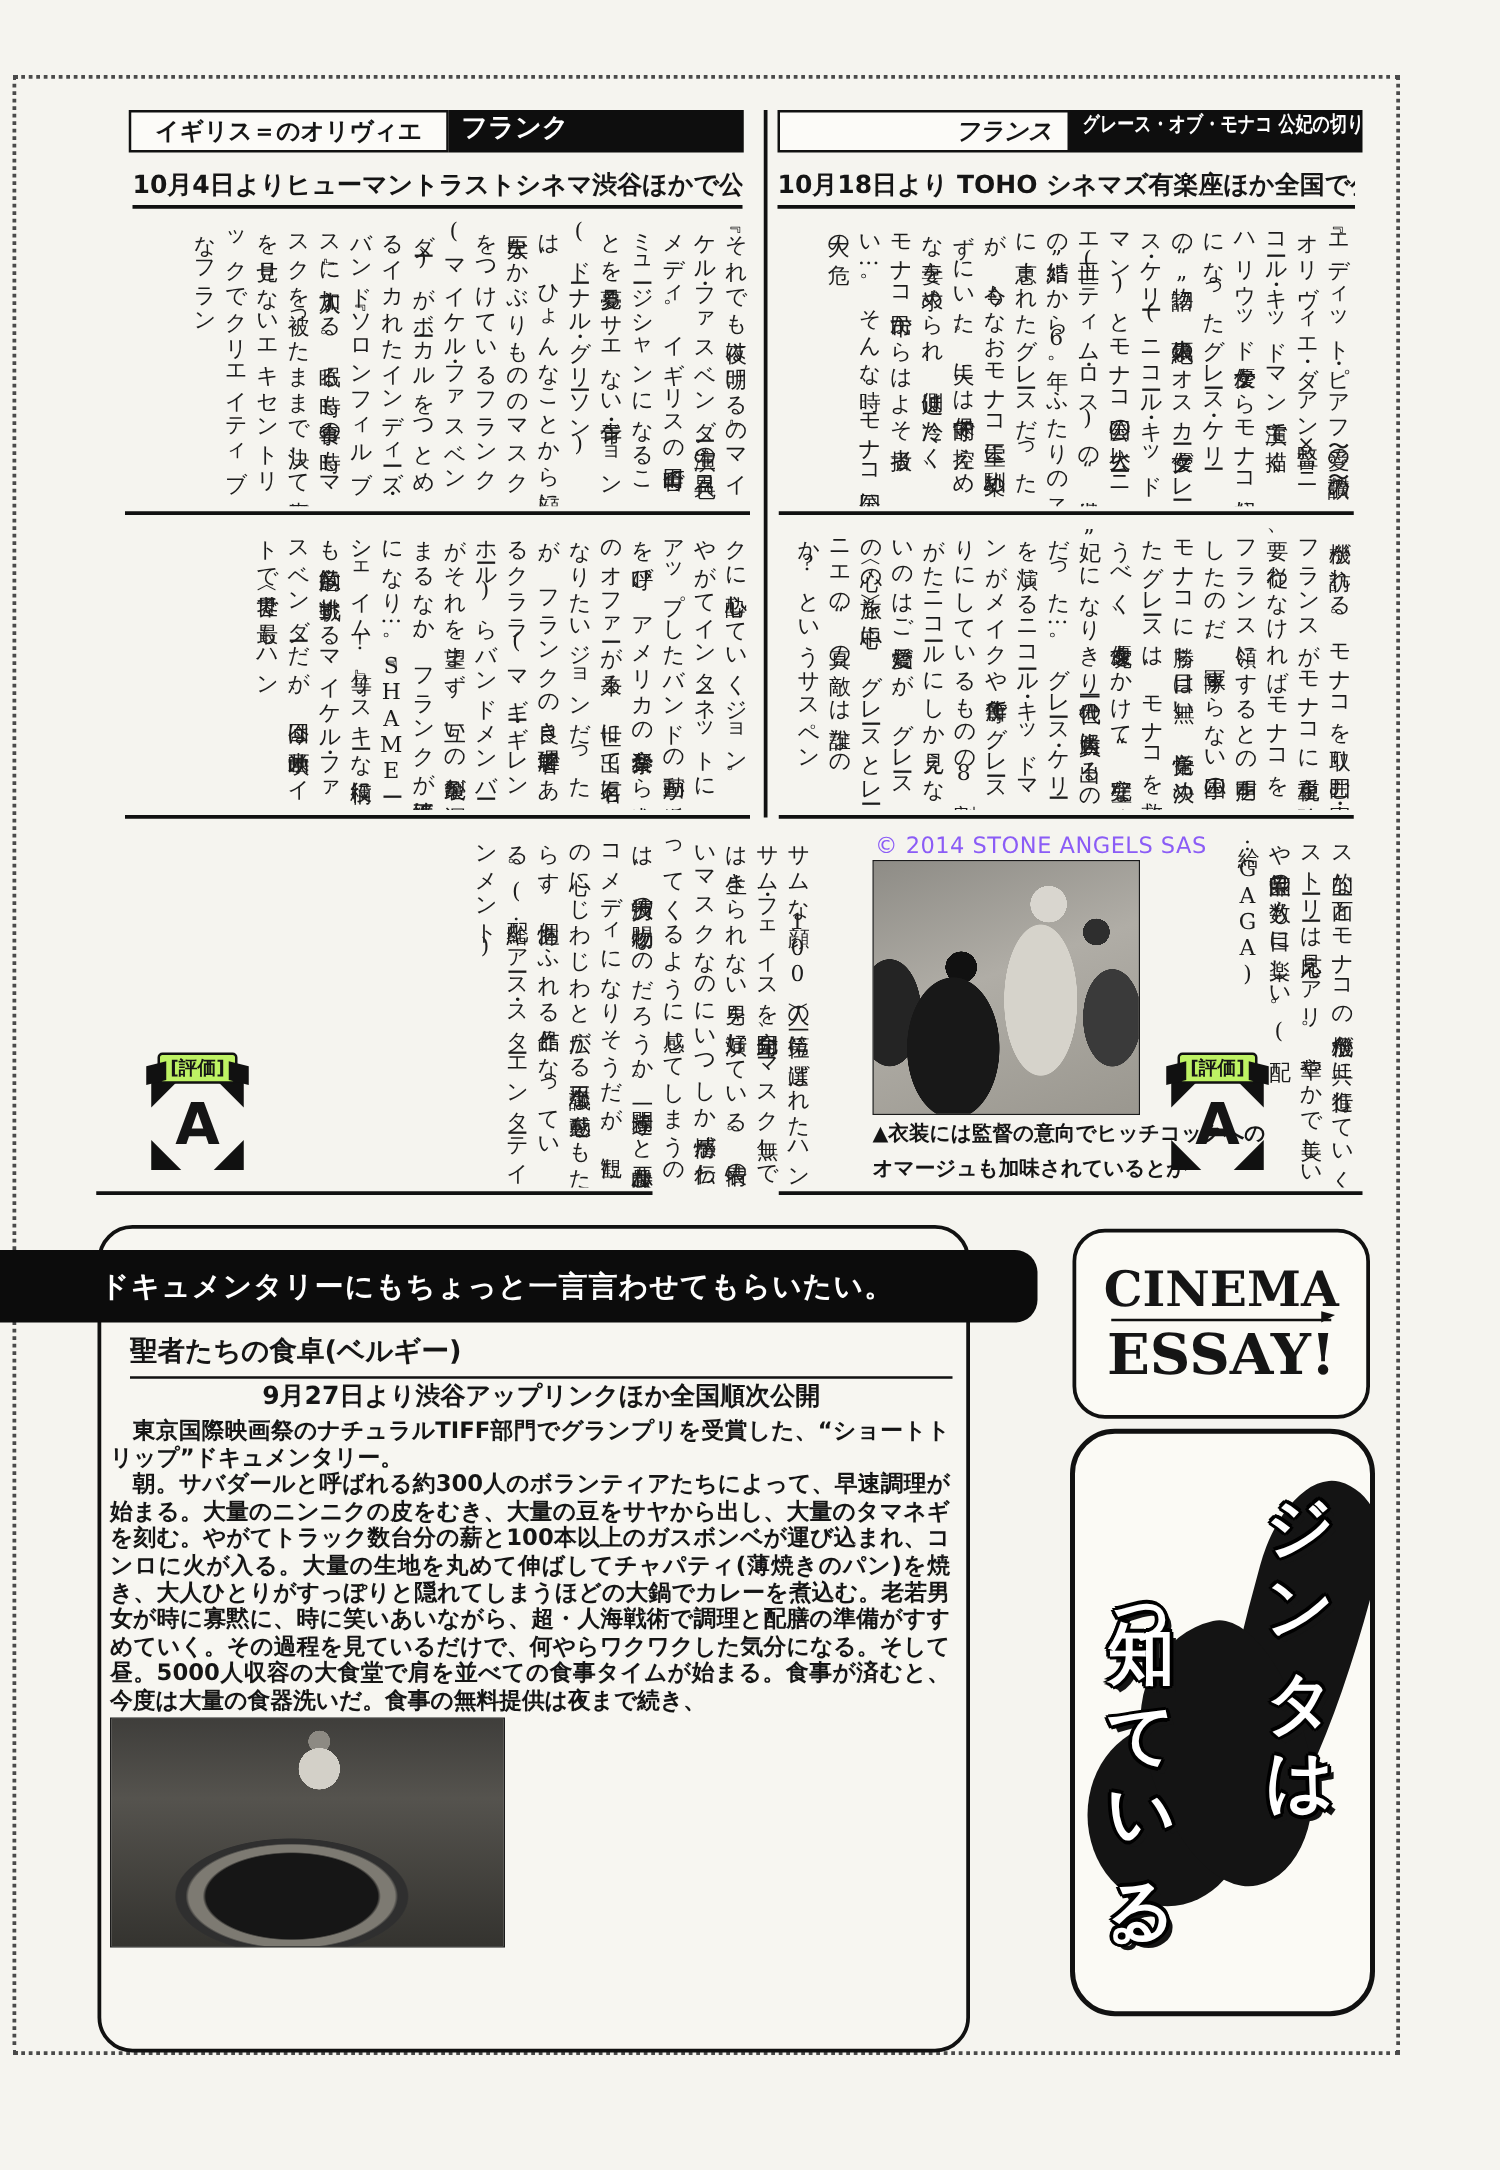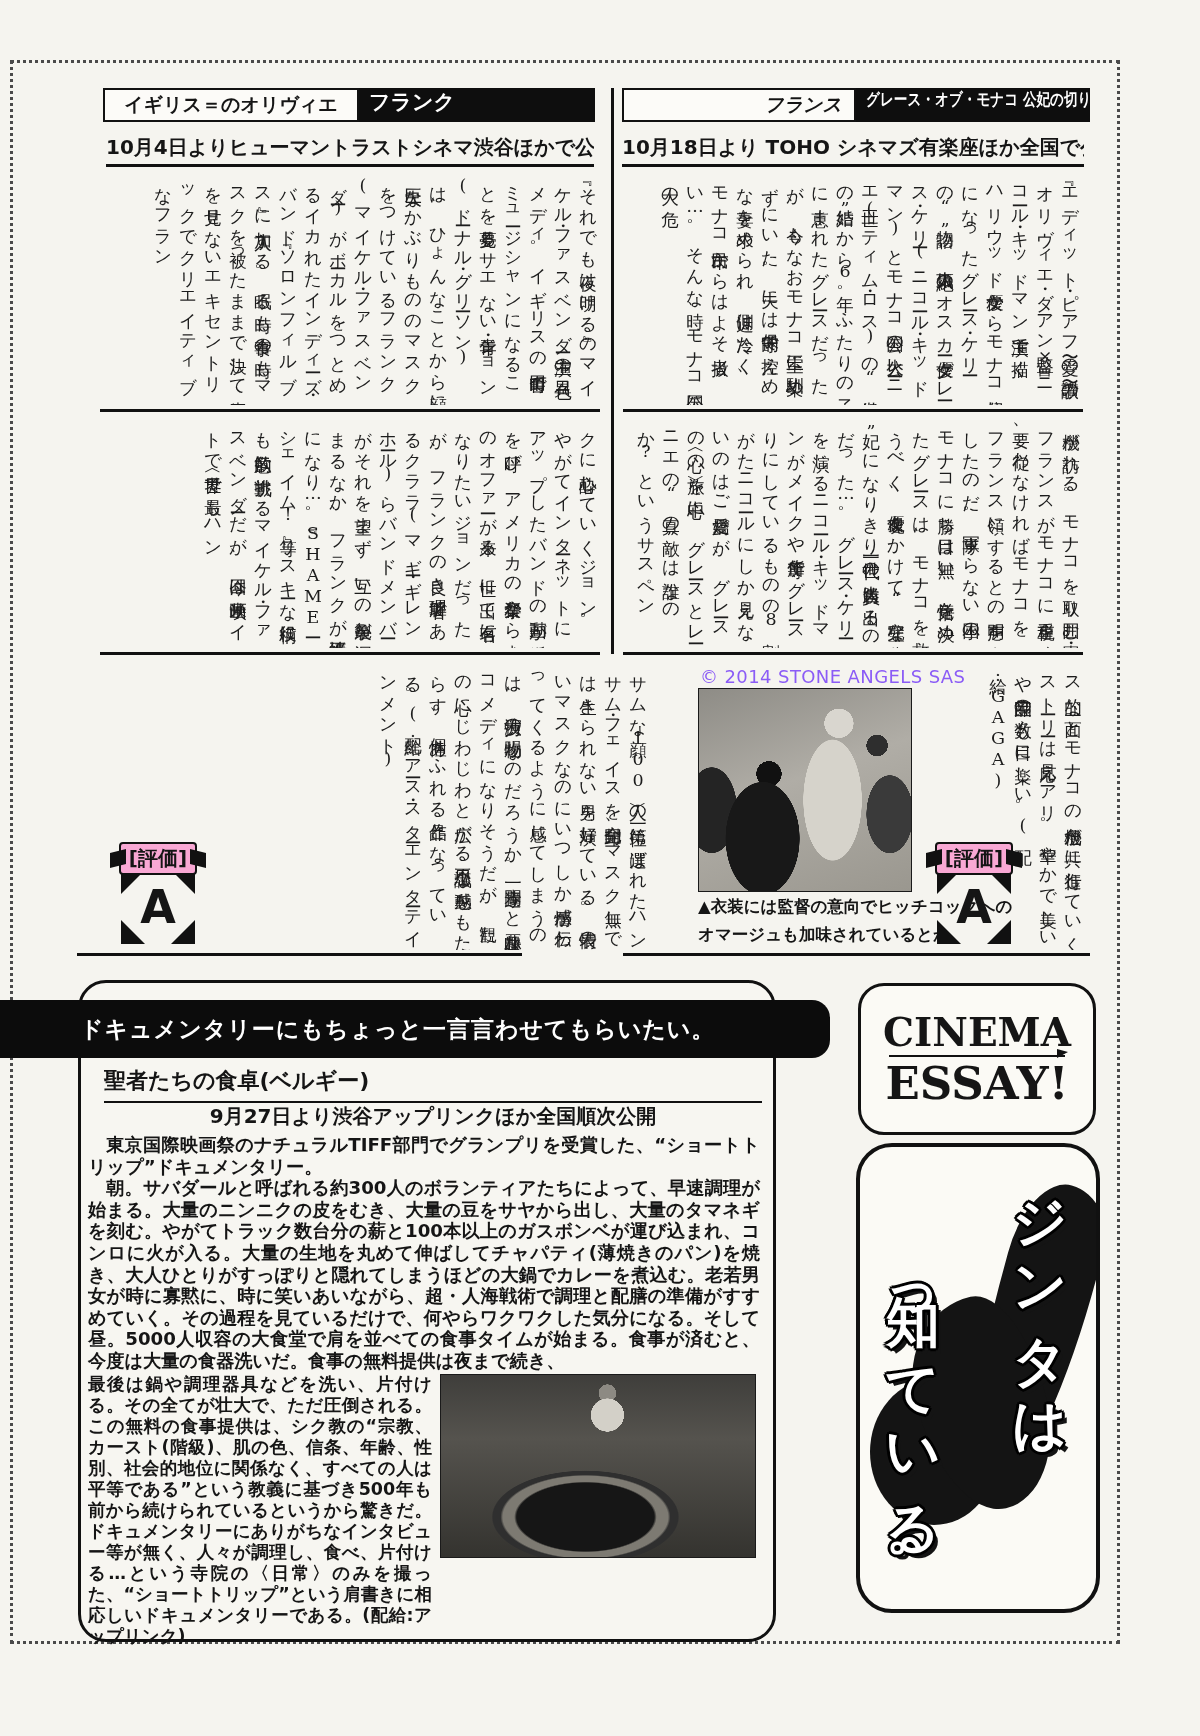--- a/index.html
+++ b/index.html
@@ -20,21 +20,21 @@
   
   .vtext{
     writing-mode:vertical-rl;text-orientation:upright;
     font-family:"DejaVu Serif",serif;font-size:17.5px;line-height:25px;
     letter-spacing:1px;overflow:hidden;text-align:start;color:#1c1c1c;
   }
   .hrule{height:2.5px;background:#111;}
   .divider{width:2.5px;background:#111;}
   
   .badge{width:92px;text-align:center;}
-  .ribbon{position:relative;display:inline-block;background:#f9a8d4;border:2.5px solid #111;border-radius:4px;font-weight:bold;font-size:20px;padding:1px 8px;z-index:2;}
+  .ribbon{position:relative;display:inline-block;background:#bef264;border:2.5px solid #111;border-radius:4px;font-weight:bold;font-size:15px;padding:1px 8px;z-index:2;}
   .ribbon::before,.ribbon::after{content:"";position:absolute;top:7px;width:16px;height:15px;background:#111;z-index:-1;}
   .ribbon::before{left:-11px;transform:skewY(-14deg);}
   .ribbon::after{right:-11px;transform:skewY(14deg);}
   .emblem{position:relative;width:74px;height:74px;margin:-5px auto 0;}
   .ct{position:absolute;width:0;height:0;}
   .tl{top:0;left:0;border-top:24px solid #111;border-right:24px solid transparent;}
   .tr{top:0;right:0;border-top:24px solid #111;border-left:24px solid transparent;}
   .bl{bottom:0;left:0;border-bottom:24px solid #111;border-right:24px solid transparent;}
   .br{bottom:0;right:0;border-bottom:24px solid #111;border-left:24px solid transparent;}
   .grade{position:absolute;inset:0;font-weight:900;font-size:46px;line-height:74px;font-family:"DejaVu Sans",sans-serif;}
@@ -172,21 +172,20 @@
 
 <div class="abs essay-box"></div>
 <div class="abs banner">ドキュメンタリーにもちょっと一言言わせてもらいたい。</div>
 <div class="abs essay-title">聖者たちの食卓(ベルギー)</div>
 <div class="abs essay-date">9月27日より渋谷アップリンクほか全国順次公開</div>
 
 <div class="abs essay-body">
   <p>東京国際映画祭のナチュラルTIFF部門でグランプリを受賞した、“ショートトリップ”ドキュメンタリー。</p>
   <p>朝。サバダールと呼ばれる約300人のボランティアたちによって、早速調理が始まる。大量のニンニクの皮をむき、大量の豆をサヤから出し、大量のタマネギを刻む。やがてトラック数台分の薪と100本以上のガスボンベが運び込まれ、コンロに火が入る。大量の生地を丸めて伸ばしてチャパティ(薄焼きのパン)を焼き、大人ひとりがすっぽりと隠れてしまうほどの大鍋でカレーを煮込む。老若男女が時に寡黙に、時に笑いあいながら、超・人海戦術で調理と配膳の準備がすすめていく。その過程を見ているだけで、何やらワクワクした気分になる。そして昼。5000人収容の大食堂で肩を並べての食事タイムが始まる。食事が済むと、今度は大量の食器洗いだ。食事の無料提供は夜まで続き、</p>
   <div class="essay-row">
-    <div class="essay-narrow">最後は鍋や調理器具などを洗い、片付ける。その全てが壮大で、ただ圧倒される。この無料の食事提供は、シク教の“宗教、カースト(階級)、肌の色、信条、年齢、性別、社会的地位に関係なく、すべての人は平等である”という教義に基づき500年も前から続けられているというから驚きだ。ドキュメンタリーにありがちなインタビュー等が無く、人々が調理し、食べ、片付ける…という寺院の〈日常〉のみを撮った、“ショートトリップ”という肩書きに相応しいドキュメンタリーである。(配給:アップリンク)</div>
     <div class="photo-pot"></div>
   </div>
 </div>
 
 <div class="abs cinema-box">
   <div class="cinema-t1">CINEMA</div>
   <div class="cinema-rule"></div>
   <div class="cinema-t2">ESSAY!</div>
 </div>
 

